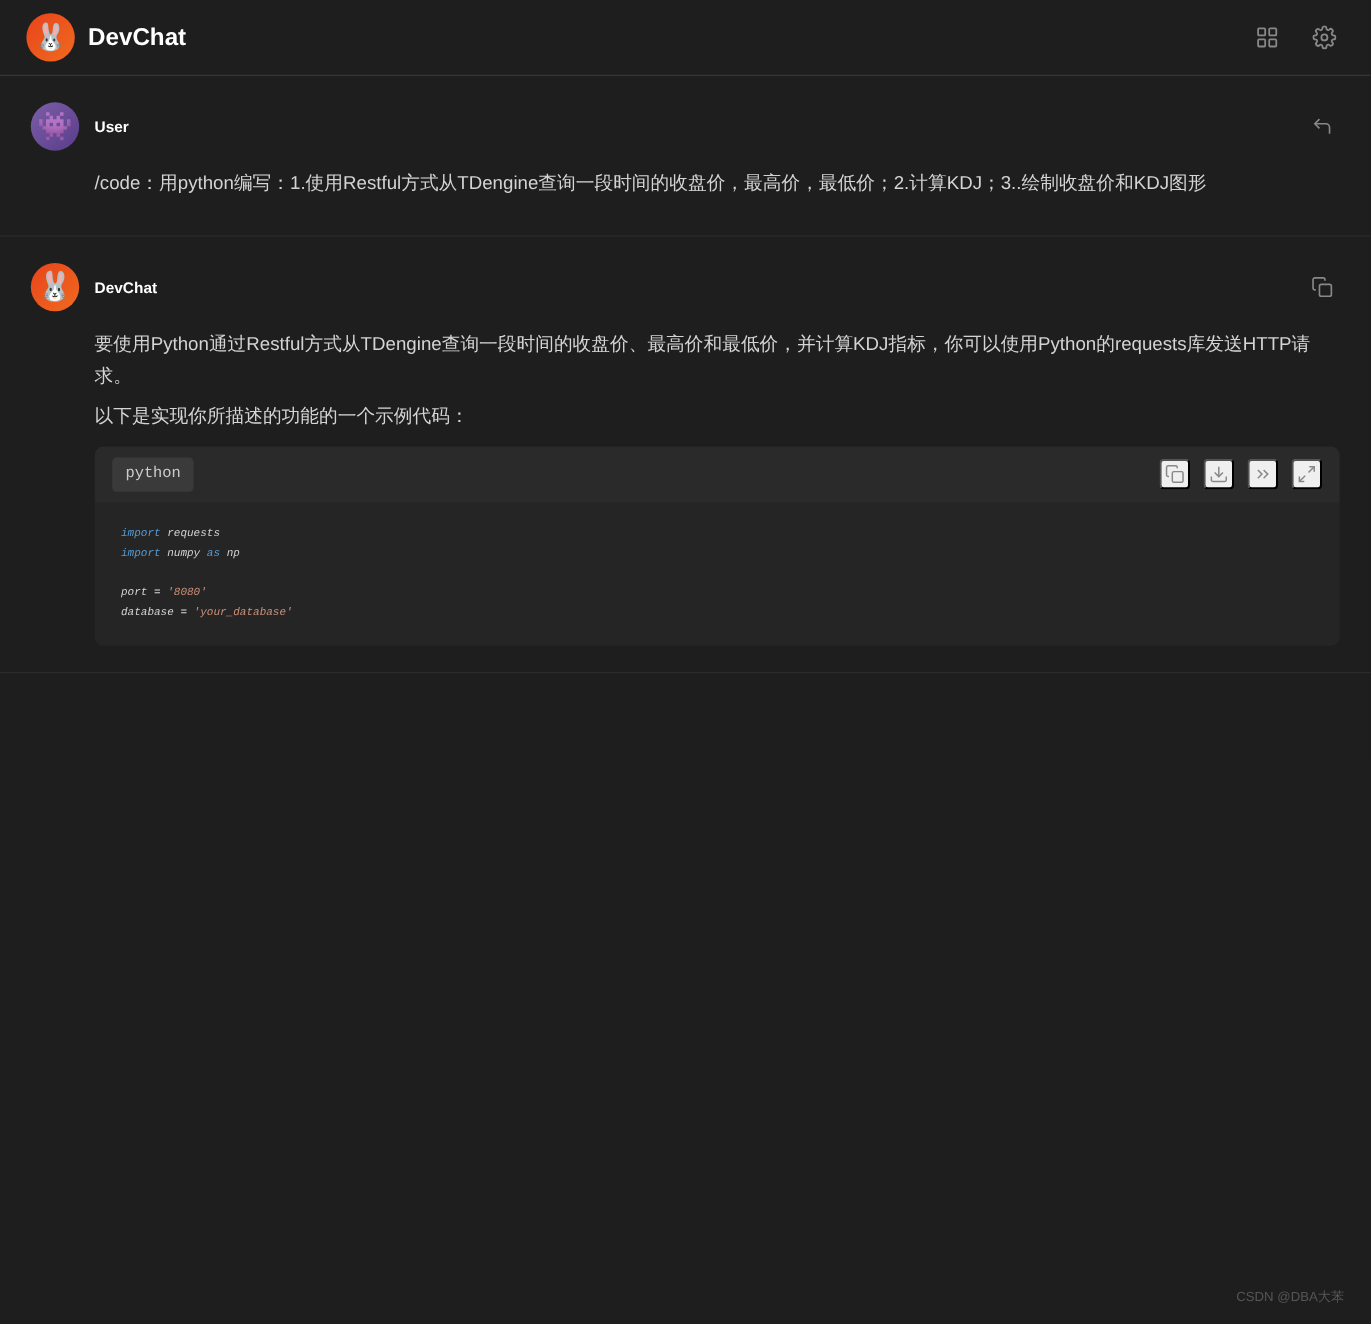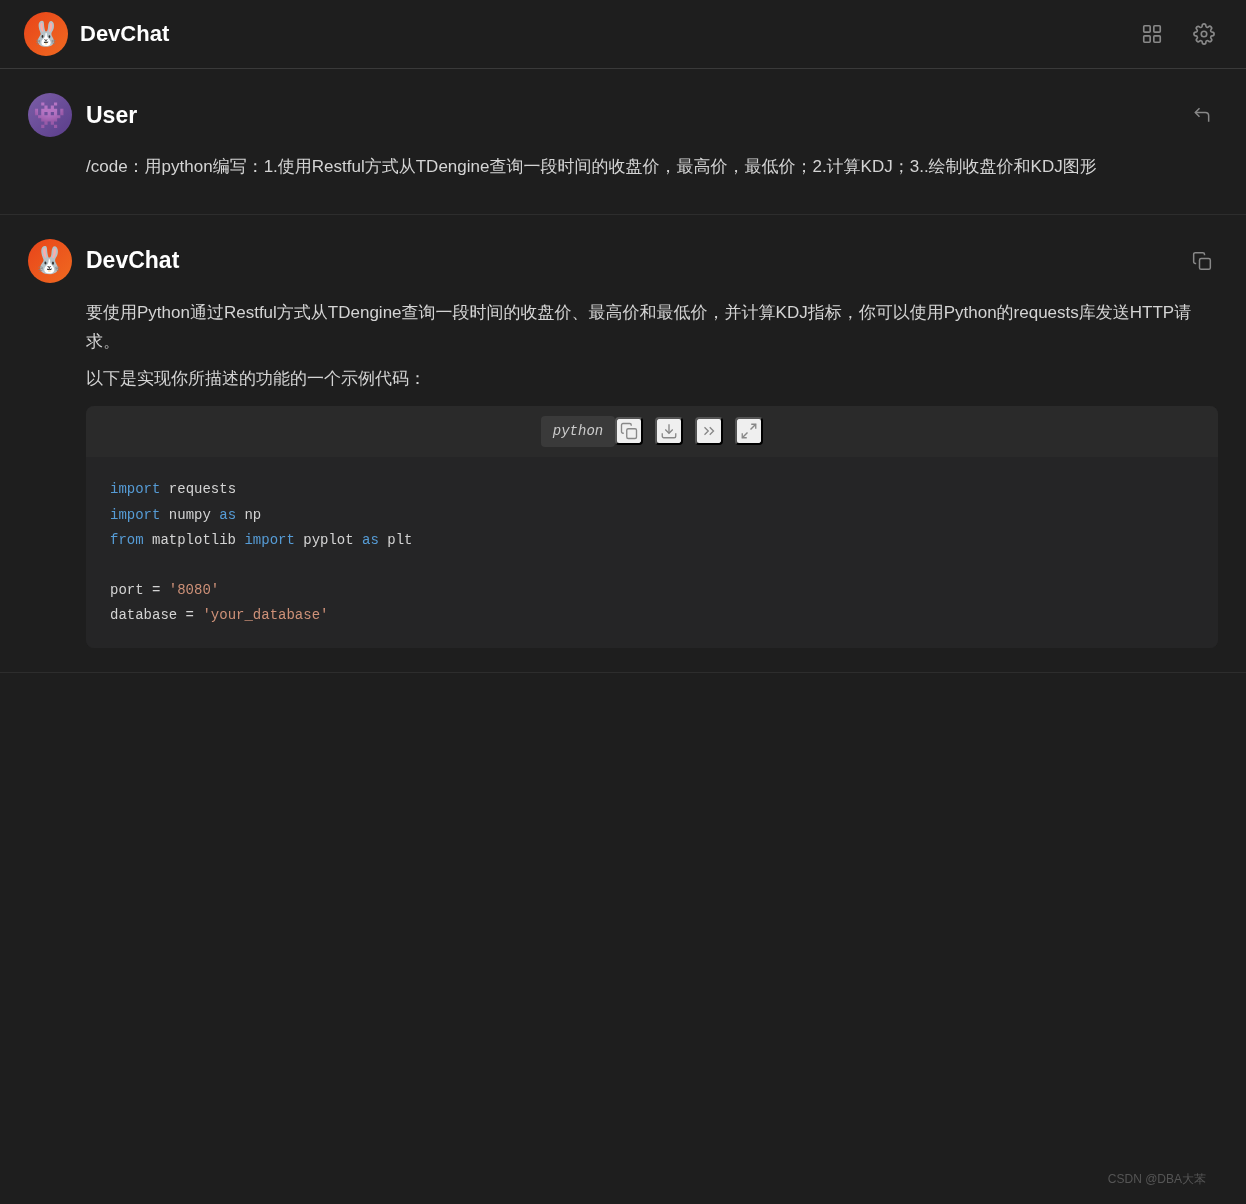--- a/index.html
+++ b/index.html
@@ -106,21 +106,21 @@
       background: linear-gradient(135deg, #6b4fa0, #4a3080);
       border-radius: 50%;
     }
 
     .avatar-bot {
       background: linear-gradient(135deg, #e8441a, #f06a20);
       border-radius: 50%;
     }
 
     .sender-name {
-      font-size: 23px;
+      font-size: 14px;
       font-weight: 600;
       color: #ffffff;
     }
 
     .message-action-btn {
       width: 32px;
       height: 32px;
       display: flex;
       align-items: center;
       justify-content: center;
@@ -146,24 +146,23 @@
     .code-block-wrapper {
       background-color: #252526;
       border-radius: 8px;
       margin-top: 12px;
       overflow: hidden;
     }
 
     .code-block-header {
       display: flex;
       align-items: center;
-      justify-content: center;
+      justify-content: space-between;
       padding: 10px 16px;
       background-color: #2a2a2a;
-      font-style: italic;
     }
 
     .lang-label {
       font-family: 'Consolas', 'Courier New', monospace;
       font-size: 14px;
       color: #cccccc;
       background-color: #3a3a3a;
       padding: 4px 12px;
       border-radius: 4px;
     }
@@ -182,44 +181,45 @@
       height: 28px;
       display: flex;
       align-items: center;
       justify-content: center;
       border-radius: 4px;
     }
 
     .code-block {
       padding: 20px 24px;
       font-family: 'Consolas', 'Courier New', monospace;
-      font-size: 14px;
+      font-size: 10px;
       line-height: 1.8;
       overflow-x: auto;
       background-color: #252526;
+      font-style: italic;
     }
 
     .code-line {
       display: block;
       white-space: pre;
     }
 
     .code-line.empty {
       height: 1.8em;
     }
 
     
     .kw { color: #569cd6; } 
     .str { color: #ce9178; } 
     .comment { color: #6a9955; }
 
     .watermark {
       position: fixed;
       bottom: 16px;
-      right: 40px;
+      right: 24px;
       font-size: 12px;
       color: #555;
     }
   </style>
 </head>
 <body>
 
 <div class="header">
   <div class="header-left">
     <div class="avatar avatar-bot logo-icon">
@@ -315,21 +315,20 @@
                 <polyline points="9 21 3 21 3 15"></polyline>
                 <line x1="21" y1="3" x2="14" y2="10"></line>
                 <line x1="3" y1="21" x2="10" y2="14"></line>
               </svg>
             </button>
           </div>
         </div>
         <div class="code-block">
           <span class="code-line"><span class="kw">import</span> requests</span>
           <span class="code-line"><span class="kw">import</span> numpy <span class="kw">as</span> np</span>
-          <span class="code-line"><span class="kw">from</span> matplotlib <span class="kw">import</span> pyplot <span class="kw">as</span> plt</span>
           <span class="code-line empty"> </span>
           <span class="code-line">port = <span class="str">'8080'</span></span>
           <span class="code-line">database = <span class="str">'your_database'</span></span>
         </div>
       </div>
     </div>
   </div>
 
 </div>
 

